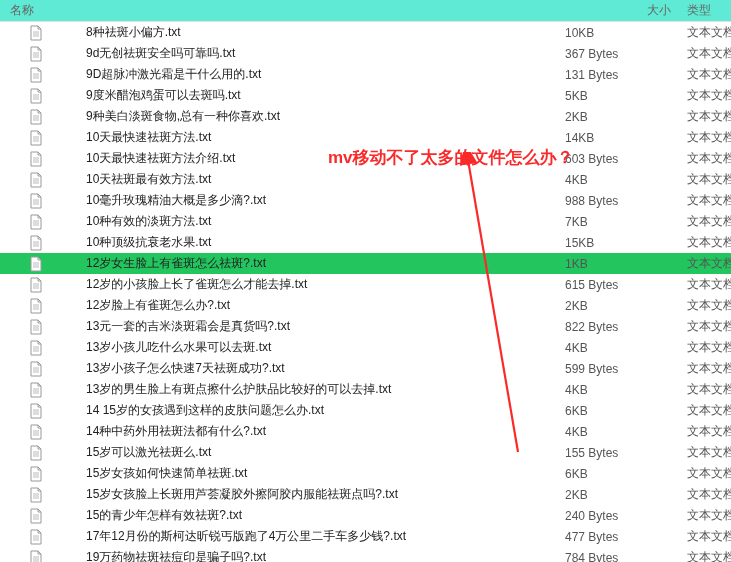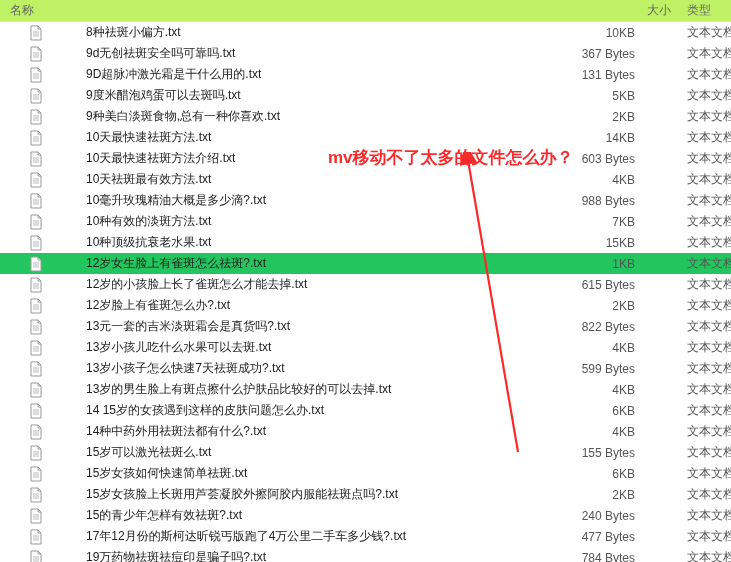--- a/index.html
+++ b/index.html
@@ -11,21 +11,21 @@
       width: 731px;
       height: 562px;
       overflow: hidden;
       position: relative;
     }
     .header {
       display: flex;
       border-bottom: 1px solid #e0e0e0;
       height: 22px;
       align-items: center;
-      background: #bef264;
+      background: #5eead4;
       color: #666;
       font-size: 12px;
     }
     .header .col-name { flex: 1; padding-left: 10px; }
     .header .col-size { width: 80px; text-align: right; padding-right: 10px; }
     .header .col-type { width: 50px; padding-left: 6px; }
     .file-list {
       overflow-y: auto;
     }
     .row {
@@ -38,21 +38,21 @@
     }
     .row.selected { background: #22c55e; }
     .icon {
       width: 16px;
       height: 16px;
       margin-right: 6px;
       flex-shrink: 0;
     }
     .icon svg { width: 16px; height: 16px; display: block; }
     .name { flex: 1; white-space: nowrap; overflow: hidden; text-overflow: ellipsis; color: #222; }
-    .size { width: 80px; text-align: right; padding-right: 10px; color: #555; white-space: nowrap; }
+    .size { width: 80px; text-align: left; padding-right: 10px; color: #555; white-space: nowrap; }
     .type { width: 50px; padding-left: 6px; color: #555; white-space: nowrap; overflow: hidden; }
     .annotation {
       position: absolute;
       top: 118px;
       left: 328px;
       color: #fa2a2a;
       font-size: 17px;
       font-weight: bold;
       pointer-events: none;
       z-index: 10;

